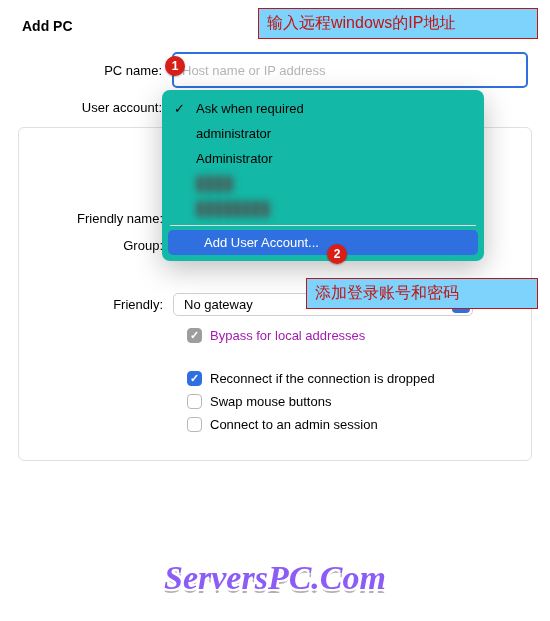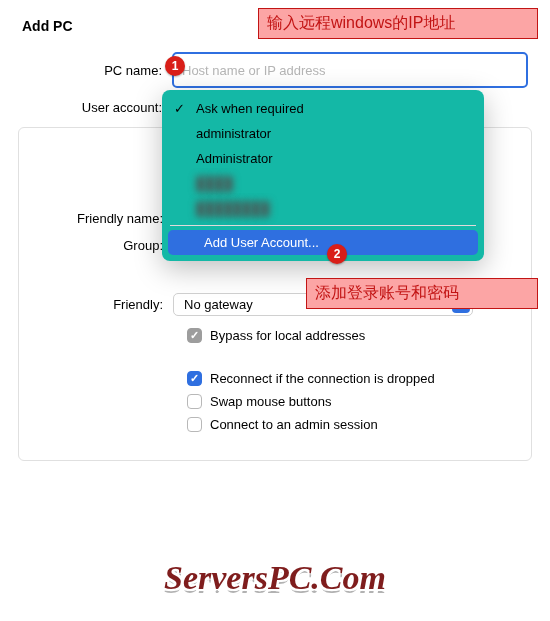--- a/index.html
+++ b/index.html
@@ -45,21 +45,21 @@
       outline: none;
     }
     .text-input.focused {
       border: 2px solid #2f6fe0;
     }
     .text-input::placeholder { color: #b5b5b5; }
 
     .annot {
       position: absolute;
       border: 1.5px solid #c21414;
-      background: #fca5a5;
+      background: #7dd3fc;
       color: #c21414;
       font-size: 16px;
       padding: 4px 8px;
       font-family: "PingFang SC", "Microsoft YaHei", sans-serif;
       z-index: 50;
     }
     .annot.top { top: 8px; left: 258px; width: 280px; }
     .annot.mid { top: 278px; left: 306px; width: 232px; }
 
     .badge {
@@ -190,32 +190,32 @@
       border-color: #2f6fe0;
     }
     .cb.checked::after {
       content: "✓";
       color: #fff;
       font-size: 11px;
       font-weight: 700;
     }
     .cb.disabled { background: #eaeaea; }
     .cb.disabled.checked { background: #9d9d9d; border-color: #9d9d9d; }
-    .cb-label.disabled { color: #000000; }
+    .cb-label.disabled { color: #a21caf; }
 
     .watermark {
       position: absolute;
       bottom: 24px;
       left: 50%;
       transform: translateX(-50%);
       font-family: Georgia, "Times New Roman", serif;
       font-size: 34px;
       font-weight: 700;
       font-style: italic;
-      color: #7f1d1d;
+      color: #8b5cf6;
       text-shadow:
         -1px -1px 0 #fff, 1px -1px 0 #fff, -1px 1px 0 #fff, 1px 1px 0 #fff,
         -2px -2px 0 #fff, 2px -2px 0 #fff, -2px 2px 0 #fff, 2px 2px 0 #fff,
         0 4px 0 rgba(0,0,0,0.3);
       z-index: 100;
       white-space: nowrap;
     }
   </style>
 </head>
 <body>

